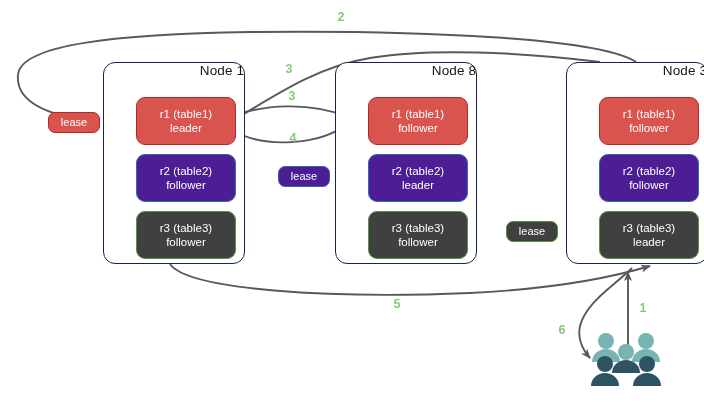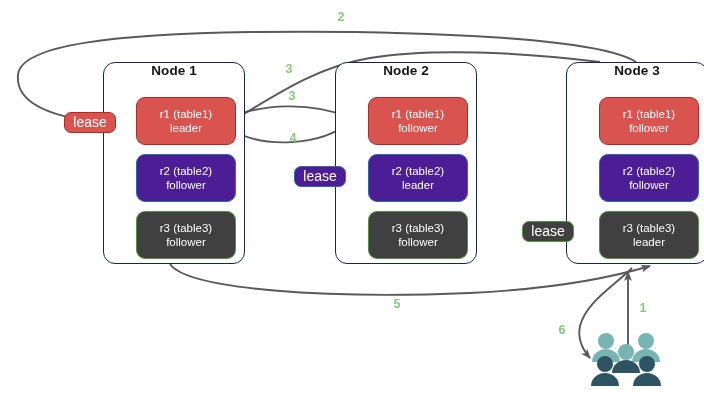--- a/index.html
+++ b/index.html
@@ -28,23 +28,23 @@
     box-sizing: border-box;
     border: 1.6px solid #16264a;
     border-radius: 12px;
     background: #ffffff;
   }
   .node-title {
     position: absolute;
     left: 0;
     right: 0;
     top: 0;
-    text-align: center;
+    text-align: right;
     font-size: 13.5px;
-    font-weight: bold;
+    font-weight: normal;
     color: #141414;
     letter-spacing: .1px;
   }
   .replica {
     position: absolute;
     box-sizing: border-box;
     border-radius: 9px;
     display: flex;
     flex-direction: column;
     align-items: center;
@@ -61,23 +61,22 @@
   .rep-green { background: #404040; border: 1.4px solid #5a9140; }
 
   .lease {
     position: absolute;
     box-sizing: border-box;
     border-radius: 7px;
     display: flex;
     align-items: center;
     justify-content: center;
     color: #ffffff;
-    font-size: 14px;
+    font-size: 11px;
     line-height: 13px;
-    margin-left: 16px;
   }
   .edge-label {
     position: absolute;
     color: #8ac77e;
     font-size: 12.5px;
     font-weight: bold;
     text-align: center;
     width: 24px;
     margin-left: -12px;
   }
@@ -123,21 +122,21 @@
   <div class="replica rep-blue" style="left:124px; top:154px; width:100px; height:48px;">
     <span class="ln">r2 (table2)</span>
     <span class="ln">follower</span>
   </div>
   <div class="replica rep-green" style="left:124px; top:211px; width:100px; height:48px;">
     <span class="ln">r3 (table3)</span>
     <span class="ln">follower</span>
   </div>
 
   <div class="node-box" style="left:335px; top:62px; width:142px; height:202px;">
-    <div class="node-title">Node 2</div>
+    <div class="node-title">Node 8</div>
   </div>
   <div class="replica rep-red" style="left:356px; top:97px; width:100px; height:48px;">
     <span class="ln">r1 (table1)</span>
     <span class="ln">follower</span>
   </div>
   <div class="replica rep-blue" style="left:356px; top:154px; width:100px; height:48px;">
     <span class="ln">r2 (table2)</span>
     <span class="ln">leader</span>
   </div>
   <div class="replica rep-green" style="left:356px; top:211px; width:100px; height:48px;">

